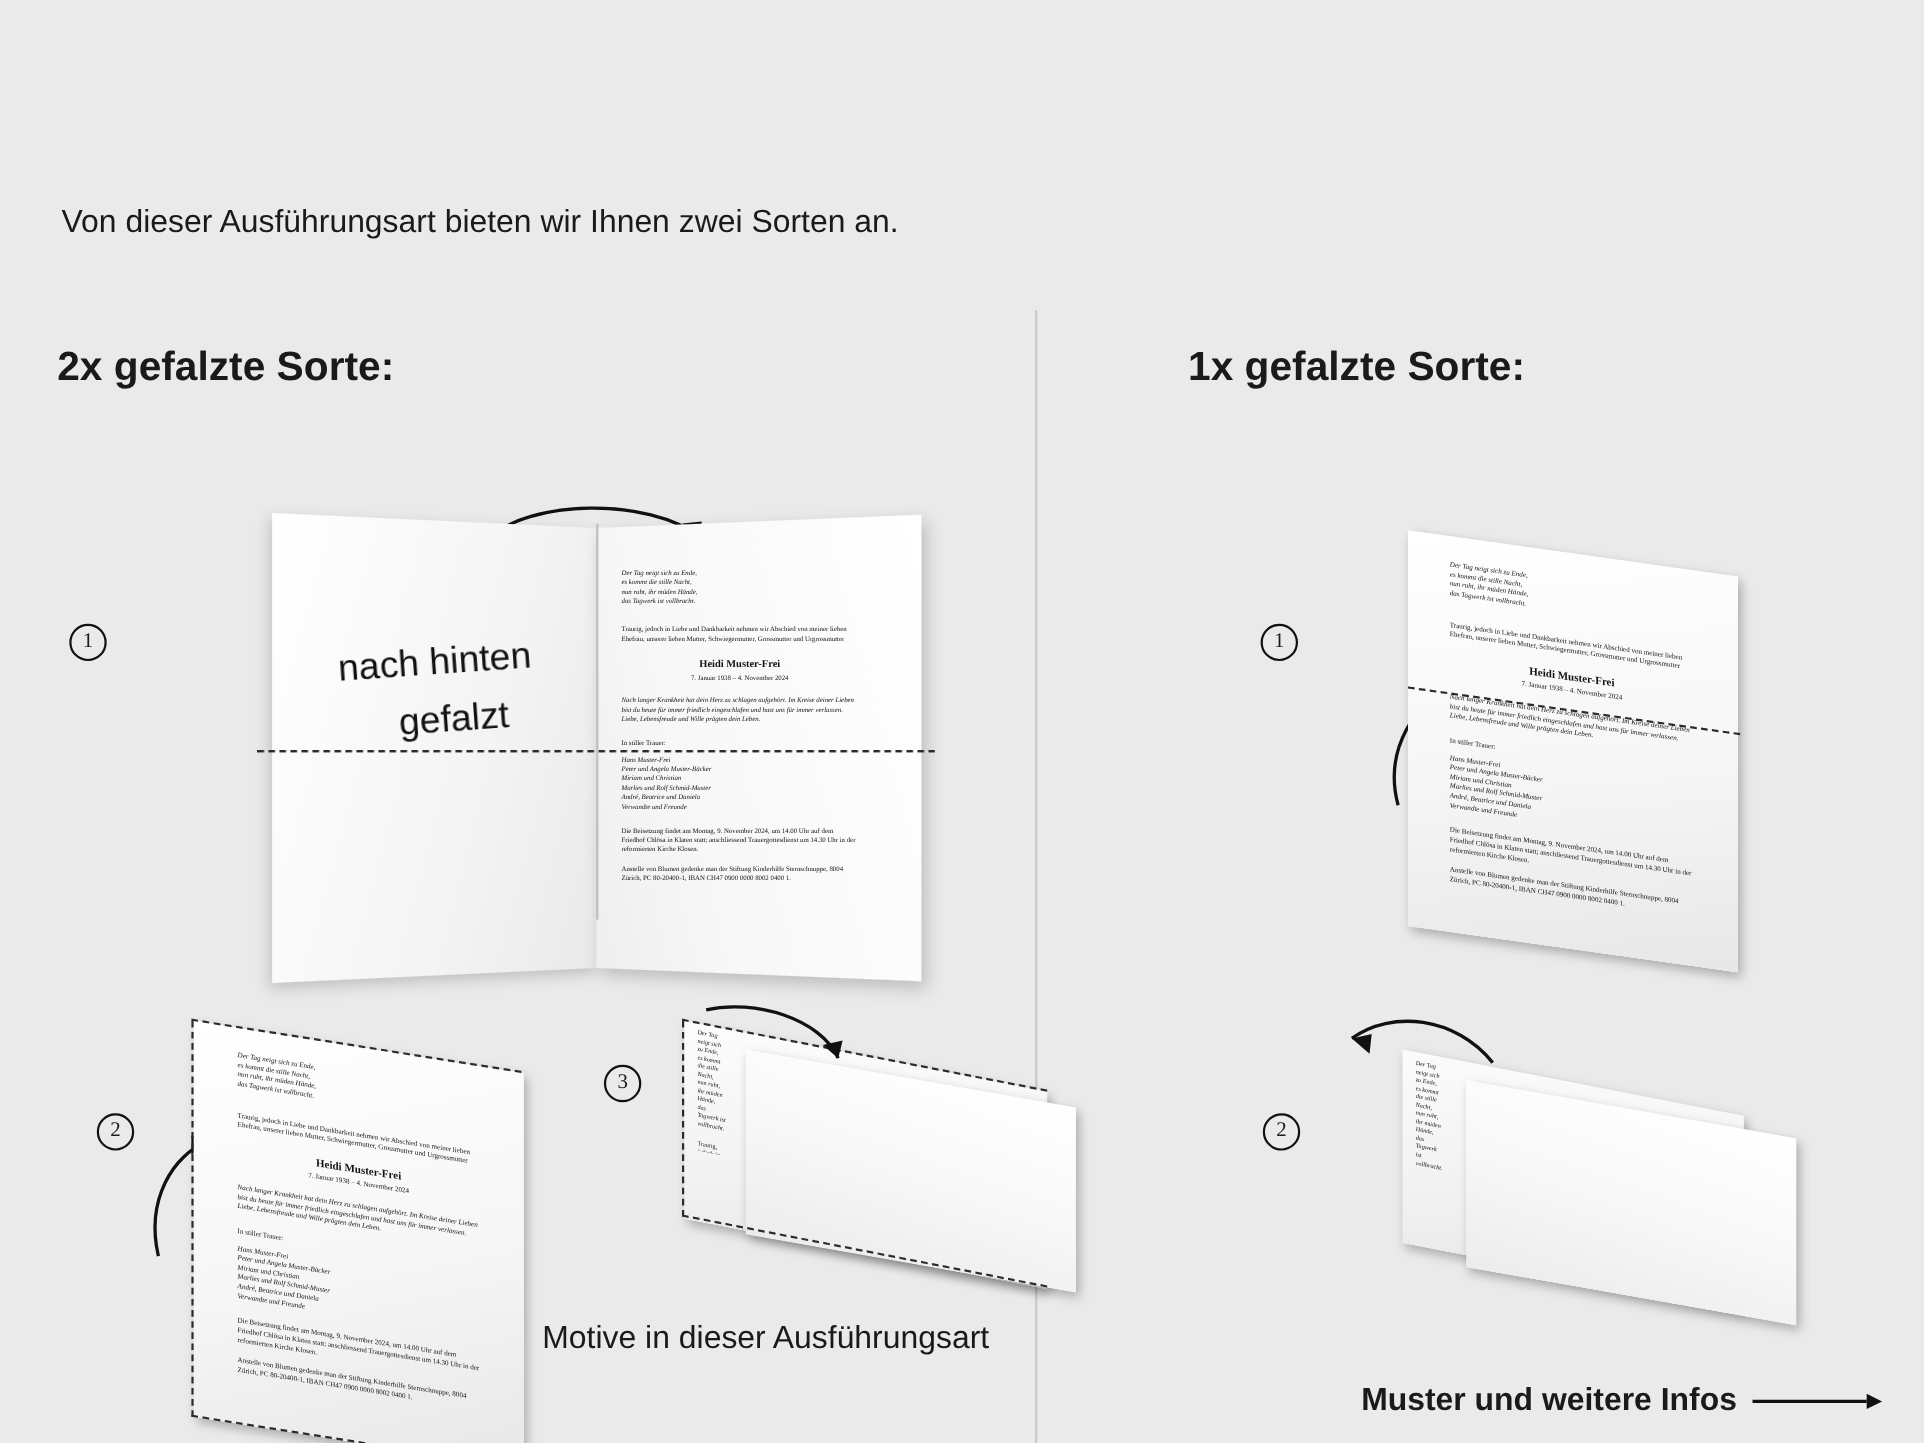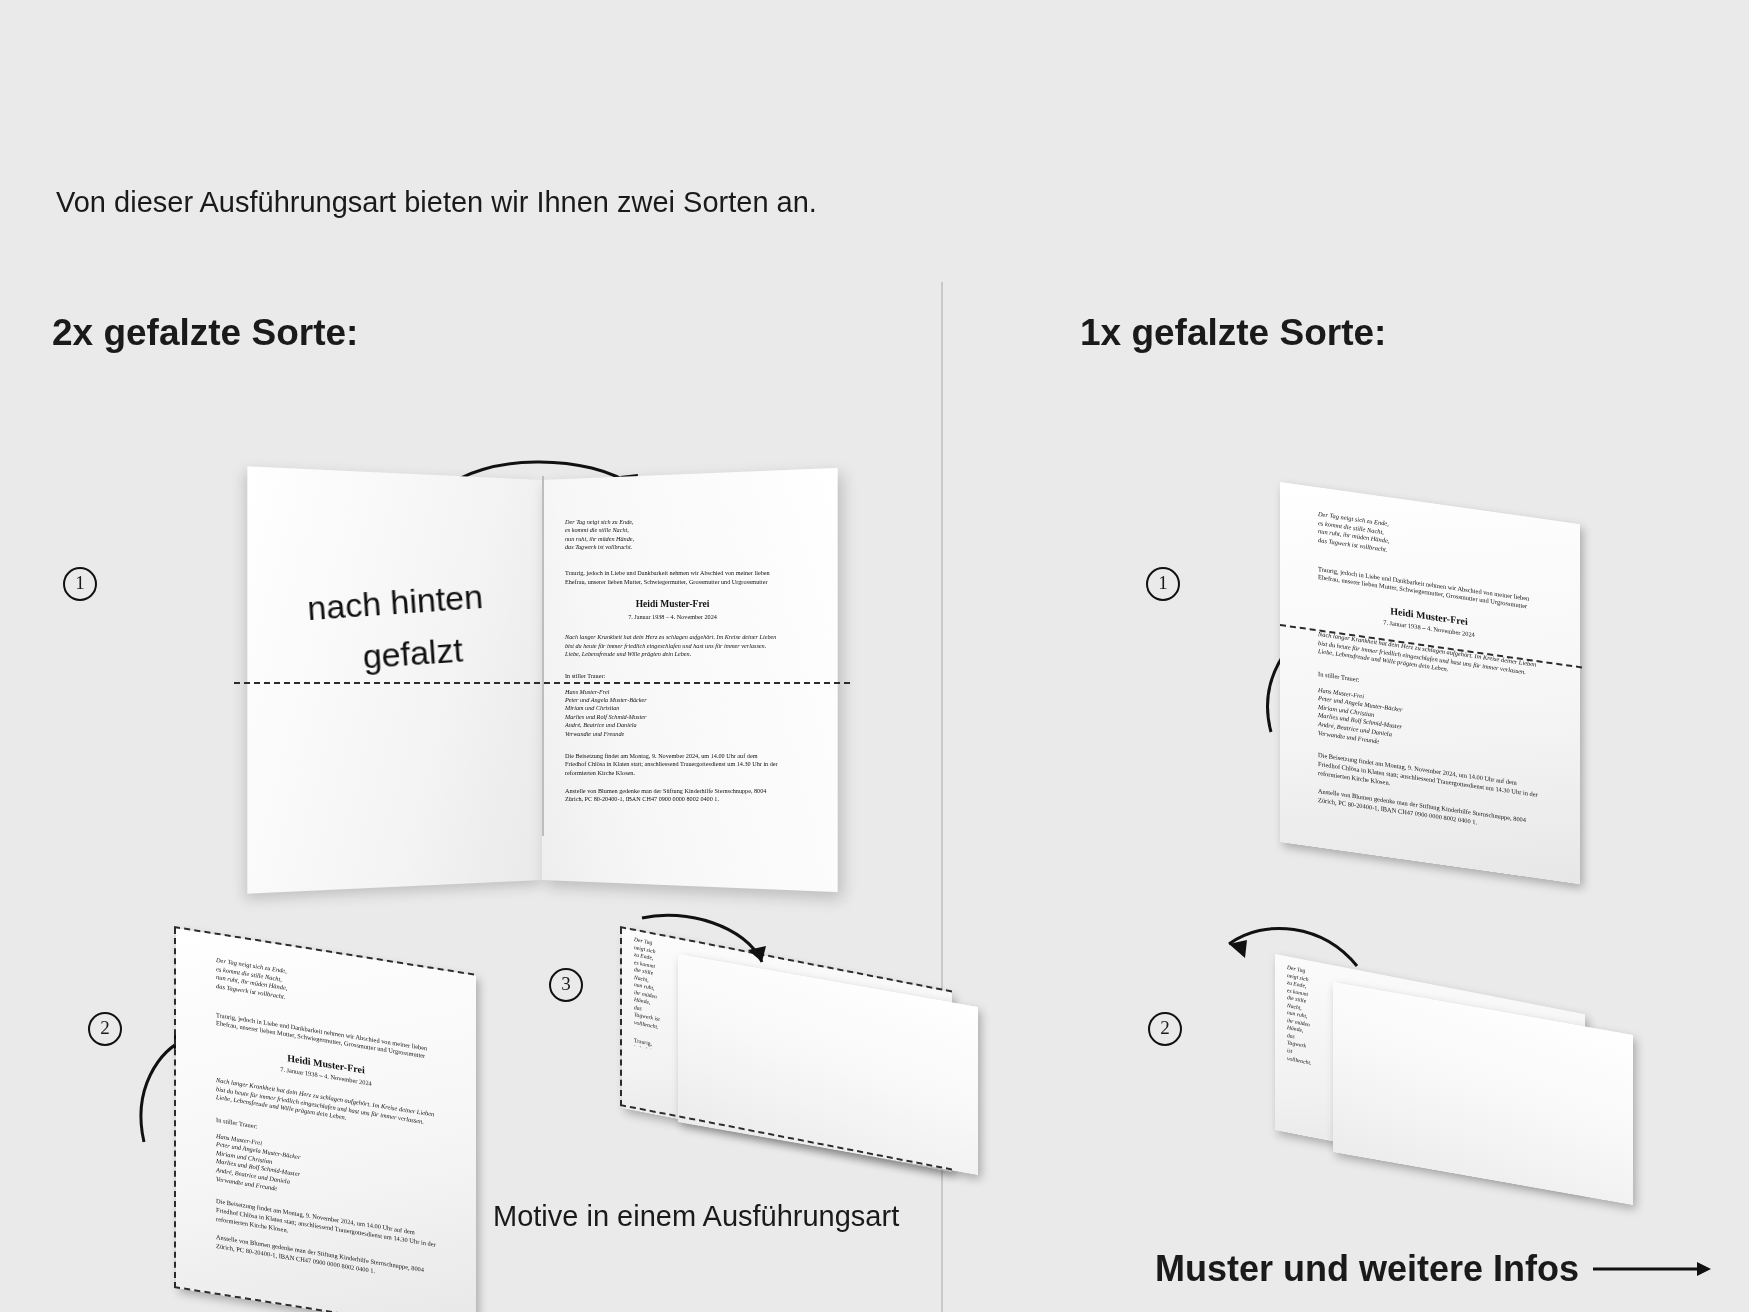--- a/index.html
+++ b/index.html
@@ -165,21 +165,21 @@
 
   .caption {
     position: absolute;
     font-size: 29px;
     line-height: 1.3;
   }
   .footer-link {
     position: absolute;
     right: 38px;
     bottom: 22px;
-    font-size: 36px;
+    font-size: 29px;
     font-weight: 700;
     display: flex;
     align-items: center;
     gap: 14px;
     white-space: nowrap;
   }
 </style>
 </head>
 <body>
 
@@ -305,21 +305,21 @@
     <div class="card-text" style="position:absolute; left:34px; top:16px; width:26px; font-size:5.6px; overflow:hidden; height:110px; transform:skewY(11deg); transform-origin:left top;">
       <p class="verse" style="white-space:pre-line;">Der Tag neigt sich zu Ende,
 es kommt die stille Nacht,
 nun ruht, ihr müden Hände,
 das Tagwerk ist vollbracht.</p>
       <p style="margin-top:10px;">Traurig, jedoch in Liebe und Dankbarkeit nehmen wir Abschied von meiner lieben Ehefrau, unserer lieben Mutter, Schwiegermutter, Grossmutter und Urgrossmutter</p>
     </div>
   </div>
 
   <div class="caption" style="left:493px; top:1198px;">
-    <div>Motive in einem Ausführungsart</div>
+    <div>Motive in dieser Ausführungsart</div>
   </div>
 
   <div class="step" style="left:1146px; top:567px;">1</div>
 
   <svg class="arrow-svg" style="left:1255px; top:600px;" width="90" height="140" viewBox="0 0 90 140">
     <path d="M16,132 C2,80 34,36 66,24" fill="none" stroke="#111" stroke-width="3"></path>
     <path d="M66,24 L52,36 L52,18 Z" fill="#111"></path>
   </svg>
 
   <div style="position:absolute; left:1280px; top:482px; width:300px; height:380px;">

